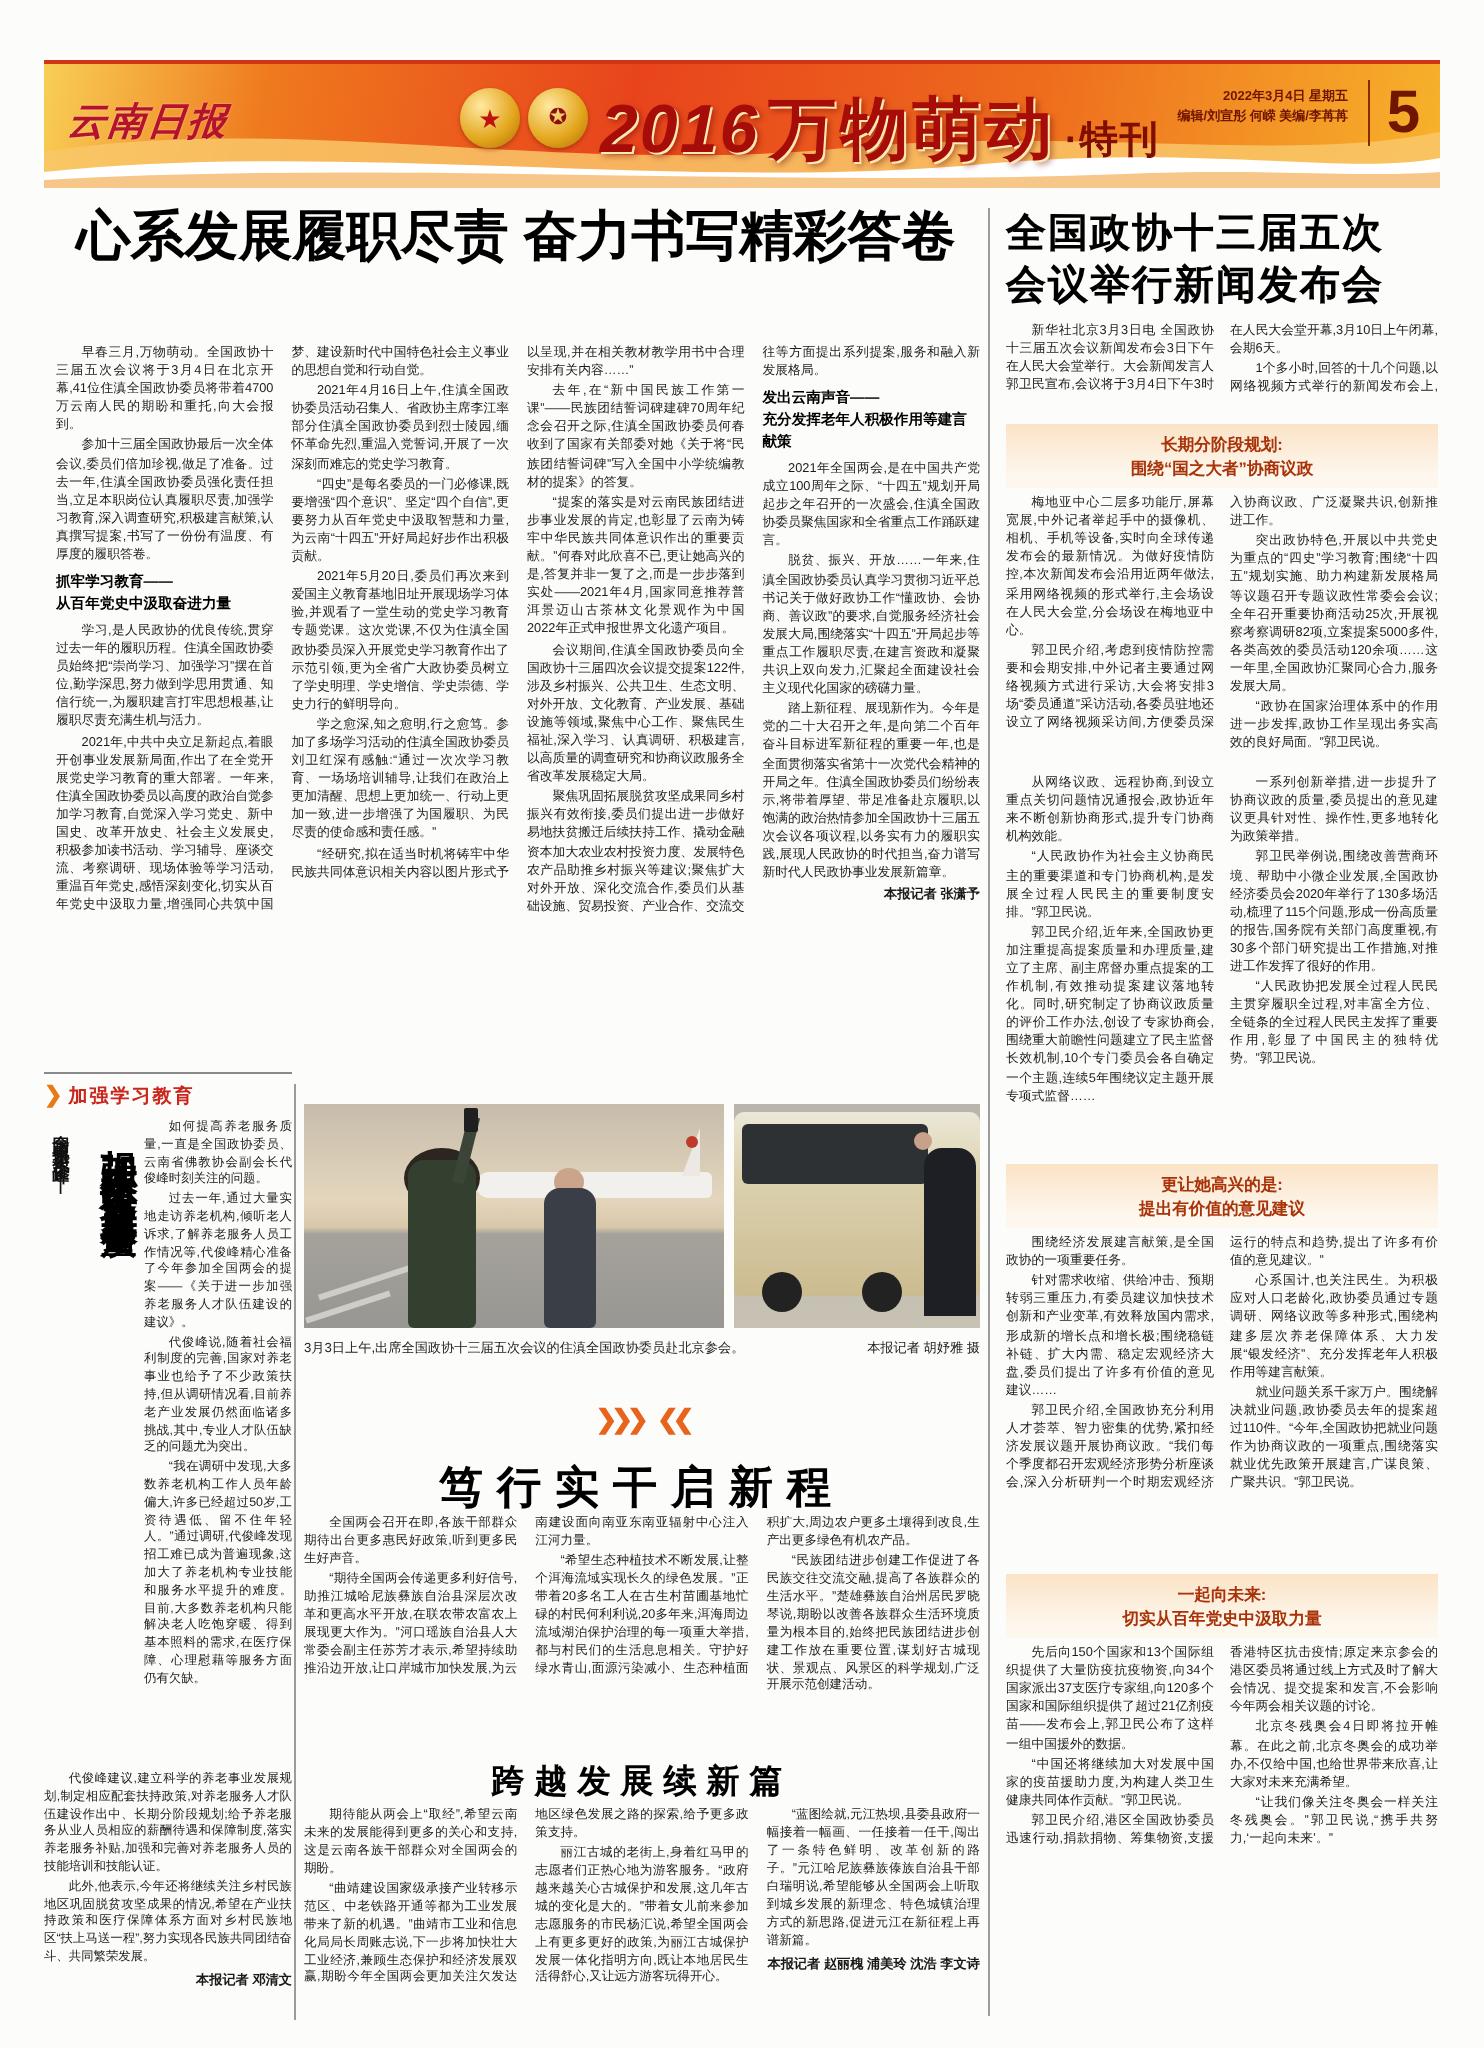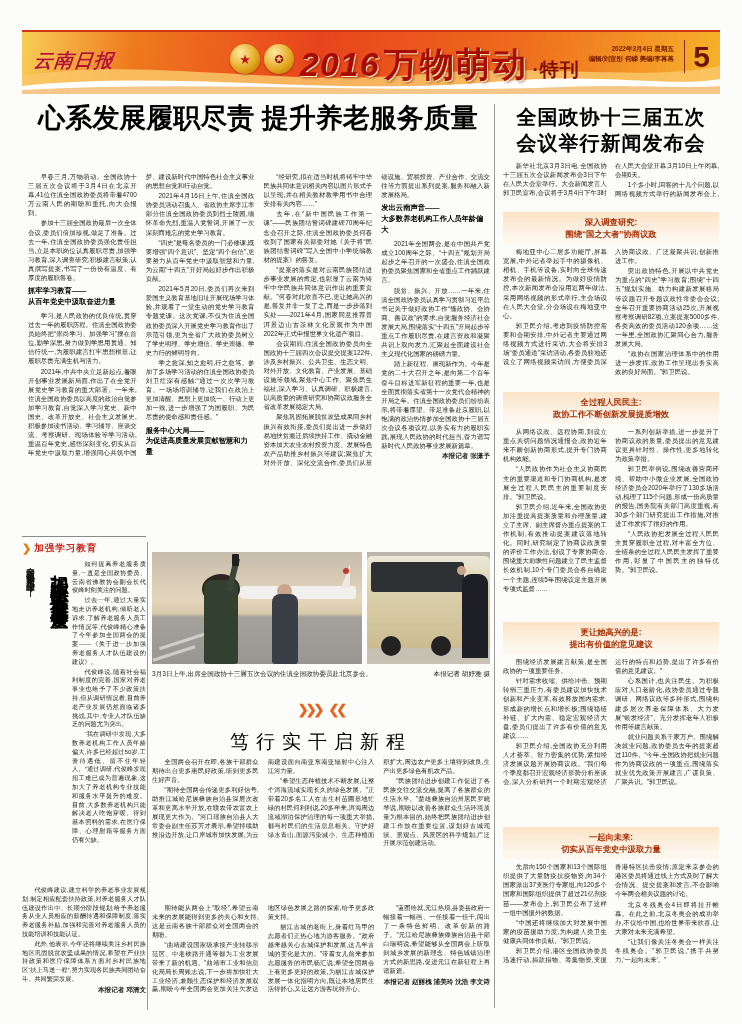--- a/index.html
+++ b/index.html
@@ -40,21 +40,21 @@
   .mainhead h2{margin:7px 0 0;font-size:12.5px;font-weight:bold;color:#111;}
   .maintext{position:absolute;left:28px;top:172px;width:462px;height:354px;
     column-count:4;column-gap:9px;overflow:hidden;}
   .body-p{margin:0 0 1px;text-indent:2em;font-size:6.4px;line-height:1.42;text-align:justify;color:#1c1c1c;}
   .col-subhead{margin:4px 0 3px;font-size:7.3px;font-weight:bold;white-space:pre-line;
     line-height:1.5;color:#000;}
   .byline{margin:2px 0 0;font-size:6.6px;text-align:right;font-weight:bold;}
   
   .press{position:absolute;left:503px;top:104px;width:216px;}
   .press h1{margin:0 0 5px;font-size:20px;font-weight:bold;line-height:1.3;letter-spacing:1px;
-    text-align:center;white-space:pre-line;color:#000;}
+    text-align:left;white-space:pre-line;color:#000;}
   .twocol{column-count:2;column-gap:8px;overflow:hidden;}
   .press .intro{height:46px;}
   .pc-head{margin:5px 0 3px;padding:4px 2px;text-align:center;font-weight:bold;font-size:8.3px;
     line-height:1.45;color:#a93309;white-space:pre-line;
     background:linear-gradient(180deg,#fbe3c6,#fdf7ee 80%);}
   .sec1{height:140px;} .sec2{height:190px;} .sec3{height:165px;} .sec4{height:142px;}
   
   .sidebar{position:absolute;left:22px;top:536px;width:124px;height:476px;border-top:1px solid #8a8a8a;
     padding-top:5px;}
   .sb-tag{display:flex;align-items:center;gap:3px;margin-bottom:5px;}
@@ -96,21 +96,21 @@
   .caption-row{position:absolute;left:152px;top:670px;width:338px;display:flex;
     justify-content:space-between;font-size:6.6px;color:#222;}
   
   .greet-banner{position:absolute;left:152px;top:702px;width:338px;display:flex;
     align-items:center;justify-content:center;gap:7px;}
   .chev{color:#e8631c;font-size:13px;font-weight:bold;letter-spacing:-3px;}
   .greet-box{background:linear-gradient(180deg,#f59a24,#e95a1d);color:#fff;padding:4px 12px;
     font-weight:bold;font-size:10.5px;border-radius:2px;box-shadow:0 1px 2px rgba(140,40,0,.4);}
   .greet-box .sub{color:#ffe9b0;font-size:8.5px;font-weight:bold;}
   .greet-head{position:absolute;left:152px;top:729px;width:338px;text-align:center;
-    font-size:19px;font-weight:normal;letter-spacing:7px;color:#000;}
+    font-size:22px;font-weight:bold;letter-spacing:7px;color:#000;}
   .greet-text{position:absolute;left:152px;top:758px;width:338px;height:118px;
     column-count:3;column-gap:9px;overflow:hidden;}
   .greet-text .body-p{font-size:6.3px;}
   
   .dev-head{position:absolute;left:152px;top:880px;width:338px;text-align:center;
     font-size:16.5px;font-weight:bold;letter-spacing:5px;color:#000;}
   .dev-text{position:absolute;left:152px;top:904px;width:338px;height:104px;
     column-count:3;column-gap:9px;overflow:hidden;}
   .dev-text .body-p{font-size:6.3px;}
 </style>
@@ -143,65 +143,61 @@
       <div>2022年3月4日 星期五</div>
       <div>编辑/刘宣彤 何嵘 美编/李苒苒</div>
     </div>
     <div class="pageno">5</div>
   </div>
 
   <div class="vrule main"></div>
   <div class="vrule side"></div>
 
   <div class="mainhead">
-    <h1>心系发展履职尽责 提升养老服务质量</h1>
+    <h1>心系发展履职尽责 奋力书写精彩答卷</h1>
   </div>
   <div class="maintext">
       <div class="body-p">早春三月,万物萌动。全国政协十三届五次会议将于3月4日在北京开幕,41位住滇全国政协委员将带着4700万云南人民的期盼和重托,向大会报到。</div>
       <div class="body-p">参加十三届全国政协最后一次全体会议,委员们倍加珍视,做足了准备。过去一年,住滇全国政协委员强化责任担当,立足本职岗位认真履职尽责,加强学习教育,深入调查研究,积极建言献策,认真撰写提案,书写了一份份有温度、有厚度的履职答卷。</div>
       <div class="col-subhead">抓牢学习教育——
 从百年党史中汲取奋进力量</div>
       <div class="body-p">学习,是人民政协的优良传统,贯穿过去一年的履职历程。住滇全国政协委员始终把“崇尚学习、加强学习”摆在首位,勤学深思,努力做到学思用贯通、知信行统一,为履职建言打牢思想根基,让履职尽责充满生机与活力。</div>
       <div class="body-p">2021年,中共中央立足新起点,着眼开创事业发展新局面,作出了在全党开展党史学习教育的重大部署。一年来,住滇全国政协委员以高度的政治自觉参加学习教育,自觉深入学习党史、新中国史、改革开放史、社会主义发展史,积极参加读书活动、学习辅导、座谈交流、考察调研、现场体验等学习活动,重温百年党史,感悟深刻变化,切实从百年党史中汲取力量,增强同心共筑中国梦、建设新时代中国特色社会主义事业的思想自觉和行动自觉。</div>
       <div class="body-p">2021年4月16日上午,住滇全国政协委员活动召集人、省政协主席李江率部分住滇全国政协委员到烈士陵园,缅怀革命先烈,重温入党誓词,开展了一次深刻而难忘的党史学习教育。</div>
       <div class="body-p">“四史”是每名委员的一门必修课,既要增强“四个意识”、坚定“四个自信”,更要努力从百年党史中汲取智慧和力量,为云南“十四五”开好局起好步作出积极贡献。</div>
       <div class="body-p">2021年5月20日,委员们再次来到爱国主义教育基地旧址开展现场学习体验,并观看了一堂生动的党史学习教育专题党课。这次党课,不仅为住滇全国政协委员深入开展党史学习教育作出了示范引领,更为全省广大政协委员树立了学史明理、学史增信、学史崇德、学史力行的鲜明导向。</div>
       <div class="body-p">学之愈深,知之愈明,行之愈笃。参加了多场学习活动的住滇全国政协委员刘卫红深有感触:“通过一次次学习教育、一场场培训辅导,让我们在政治上更加清醒、思想上更加统一、行动上更加一致,进一步增强了为国履职、为民尽责的使命感和责任感。”</div>
-      <div class="col-subhead">服务中心大局——
-为促进高质量发展贡献智慧和力量</div>
       <div class="body-p">“经研究,拟在适当时机将铸牢中华民族共同体意识相关内容以图片形式予以呈现,并在相关教材教学用书中合理安排有关内容……”</div>
       <div class="body-p">去年,在“新中国民族工作第一课”——民族团结誓词碑建碑70周年纪念会召开之际,住滇全国政协委员何春收到了国家有关部委对她《关于将“民族团结誓词碑”写入全国中小学统编教材的提案》的答复。</div>
       <div class="body-p">“提案的落实是对云南民族团结进步事业发展的肯定,也彰显了云南为铸牢中华民族共同体意识作出的重要贡献。”何春对此欣喜不已,更让她高兴的是,答复并非一复了之,而是一步步落到实处——2021年4月,国家同意推荐普洱景迈山古茶林文化景观作为中国2022年正式申报世界文化遗产项目。</div>
       <div class="body-p">会议期间,住滇全国政协委员向全国政协十三届四次会议提交提案122件,涉及乡村振兴、公共卫生、生态文明、对外开放、文化教育、产业发展、基础设施等领域,聚焦中心工作、聚焦民生福祉,深入学习、认真调研、积极建言,以高质量的调查研究和协商议政服务全省改革发展稳定大局。</div>
       <div class="body-p">聚焦巩固拓展脱贫攻坚成果同乡村振兴有效衔接,委员们提出进一步做好易地扶贫搬迁后续扶持工作、撬动金融资本加大农业农村投资力度、发展特色农产品助推乡村振兴等建议;聚焦扩大对外开放、深化交流合作,委员们从基础设施、贸易投资、产业合作、交流交往等方面提出系列提案,服务和融入新发展格局。</div>
       <div class="col-subhead">发出云南声音——
-大多数养老机构工作人员年龄偏大</div>
+充分发挥老年人积极作用等建言献策</div>
       <div class="body-p">2021年全国两会,是在中国共产党成立100周年之际、“十四五”规划开局起步之年召开的一次盛会,住滇全国政协委员聚焦国家和全省重点工作踊跃建言。</div>
       <div class="body-p">脱贫、振兴、开放……一年来,住滇全国政协委员认真学习贯彻习近平总书记关于做好政协工作“懂政协、会协商、善议政”的要求,自觉服务经济社会发展大局,围绕落实“十四五”开局起步等重点工作履职尽责,在建言资政和凝聚共识上双向发力,汇聚起全面建设社会主义现代化国家的磅礴力量。</div>
       <div class="body-p">踏上新征程、展现新作为。今年是党的二十大召开之年,是向第二个百年奋斗目标进军新征程的重要一年,也是全面贯彻落实省第十一次党代会精神的开局之年。住滇全国政协委员们纷纷表示,将带着厚望、带足准备赴京履职,以饱满的政治热情参加全国政协十三届五次会议各项议程,以务实有力的履职实践,展现人民政协的时代担当,奋力谱写新时代人民政协事业发展新篇章。</div>
       <div class="byline">本报记者 张潇予</div>
     </div>
 
   <div class="press">
     <h1>全国政协十三届五次
 会议举行新闻发布会</h1>
     <div class="twocol intro">
         <div class="body-p">新华社北京3月3日电 全国政协十三届五次会议新闻发布会3日下午在人民大会堂举行。大会新闻发言人郭卫民宣布,会议将于3月4日下午3时在人民大会堂开幕,3月10日上午闭幕,会期6天。</div>
         <div class="body-p">1个多小时,回答的十几个问题,以网络视频方式举行的新闻发布会上,新闻发言人与中外记者隔屏交流,就本次大会和政协工作相关情况回答提问。</div>
       </div>
-    <div class="pc-head">深入调查研究:
+    <div class="pc-head">长期分阶段规划:
 围绕“国之大者”协商议政</div>
     <div class="twocol sec1">
         <div class="body-p">梅地亚中心二层多功能厅,屏幕宽展,中外记者举起手中的摄像机、相机、手机等设备,实时向全球传递发布会的最新情况。为做好疫情防控,本次新闻发布会沿用近两年做法,采用网络视频的形式举行,主会场设在人民大会堂,分会场设在梅地亚中心。</div>
         <div class="body-p">郭卫民介绍,考虑到疫情防控需要和会期安排,中外记者主要通过网络视频方式进行采访,大会将安排3场“委员通道”采访活动,各委员驻地还设立了网络视频采访间,方便委员深入协商议政、广泛凝聚共识,创新推进工作。</div>
         <div class="body-p">突出政协特色,开展以中共党史为重点的“四史”学习教育;围绕“十四五”规划实施、助力构建新发展格局等议题召开专题议政性常委会会议;全年召开重要协商活动25次,开展视察考察调研82项,立案提案5000多件,各类高效的委员活动120余项……这一年里,全国政协汇聚同心合力,服务发展大局。</div>
         <div class="body-p">“政协在国家治理体系中的作用进一步发挥,政协工作呈现出务实高效的良好局面。”郭卫民说。</div>
       </div>
-    <div class="pc-head">全过程人民民主:
-政协工作不断创新发展提质增效</div>
     <div class="twocol sec2">
         <div class="body-p">从网络议政、远程协商,到设立重点关切问题情况通报会,政协近年来不断创新协商形式,提升专门协商机构效能。</div>
         <div class="body-p">“人民政协作为社会主义协商民主的重要渠道和专门协商机构,是发展全过程人民民主的重要制度安排。”郭卫民说。</div>
         <div class="body-p">郭卫民介绍,近年来,全国政协更加注重提高提案质量和办理质量,建立了主席、副主席督办重点提案的工作机制,有效推动提案建议落地转化。同时,研究制定了协商议政质量的评价工作办法,创设了专家协商会,围绕重大前瞻性问题建立了民主监督长效机制,10个专门委员会各自确定一个主题,连续5年围绕议定主题开展专项式监督……</div>
         <div class="body-p">一系列创新举措,进一步提升了协商议政的质量,委员提出的意见建议更具针对性、操作性,更多地转化为政策举措。</div>
         <div class="body-p">郭卫民举例说,围绕改善营商环境、帮助中小微企业发展,全国政协经济委员会2020年举行了130多场活动,梳理了115个问题,形成一份高质量的报告,国务院有关部门高度重视,有30多个部门研究提出工作措施,对推进工作发挥了很好的作用。</div>
         <div class="body-p">“人民政协把发展全过程人民民主贯穿履职全过程,对丰富全方位、全链条的全过程人民民主发挥了重要作用,彰显了中国民主的独特优势。”郭卫民说。</div>
       </div>
     <div class="pc-head">更让她高兴的是:
 提出有价值的意见建议</div>
@@ -278,20 +274,21 @@
     <span class="chev">❮❮</span>
   </div>
   <div class="greet-head">笃行实干启新程</div>
   <div class="greet-text">
       <div class="body-p">全国两会召开在即,各族干部群众期待出台更多惠民好政策,听到更多民生好声音。</div>
       <div class="body-p">“期待全国两会传递更多利好信号,助推江城哈尼族彝族自治县深层次改革和更高水平开放,在联农带农富农上展现更大作为。”河口瑶族自治县人大常委会副主任苏芳才表示,希望持续助推沿边开放,让口岸城市加快发展,为云南建设面向南亚东南亚辐射中心注入江河力量。</div>
       <div class="body-p">“希望生态种植技术不断发展,让整个洱海流域实现长久的绿色发展。”正带着20多名工人在古生村苗圃基地忙碌的村民何利利说,20多年来,洱海周边流域湖泊保护治理的每一项重大举措,都与村民们的生活息息相关。守护好绿水青山,面源污染减小、生态种植面积扩大,周边农户更多土壤得到改良,生产出更多绿色有机农产品。</div>
       <div class="body-p">“民族团结进步创建工作促进了各民族交往交流交融,提高了各族群众的生活水平。”楚雄彝族自治州居民罗晓琴说,期盼以改善各族群众生活环境质量为根本目的,始终把民族团结进步创建工作放在重要位置,谋划好古城现状、景观点、风景区的科学规划,广泛开展示范创建活动。</div>
     </div>
 
+  <div class="dev-head">跨越发展续新篇</div>
   <div class="dev-text">
       <div class="body-p">期待能从两会上“取经”,希望云南未来的发展能得到更多的关心和支持,这是云南各族干部群众对全国两会的期盼。</div>
       <div class="body-p">“曲靖建设国家级承接产业转移示范区、中老铁路开通等都为工业发展带来了新的机遇。”曲靖市工业和信息化局局长周账志说,下一步将加快壮大工业经济,兼顾生态保护和经济发展双赢,期盼今年全国两会更加关注欠发达地区绿色发展之路的探索,给予更多政策支持。</div>
       <div class="body-p">丽江古城的老街上,身着红马甲的志愿者们正热心地为游客服务。“政府越来越关心古城保护和发展,这几年古城的变化是大的。”带着女儿前来参加志愿服务的市民杨汇说,希望全国两会上有更多更好的政策,为丽江古城保护发展一体化指明方向,既让本地居民生活得舒心,又让远方游客玩得开心。</div>
       <div class="body-p">“蓝图绘就,元江热坝,县委县政府一幅接着一幅画、一任接着一任干,闯出了一条特色鲜明、改革创新的路子。”元江哈尼族彝族傣族自治县干部白瑞明说,希望能够从全国两会上听取到城乡发展的新理念、特色城镇治理方式的新思路,促进元江在新征程上再谱新篇。</div>
       <div class="byline">本报记者 赵丽槐 浦美玲 沈浩 李文诗</div>
     </div>
 
 </div>
 

